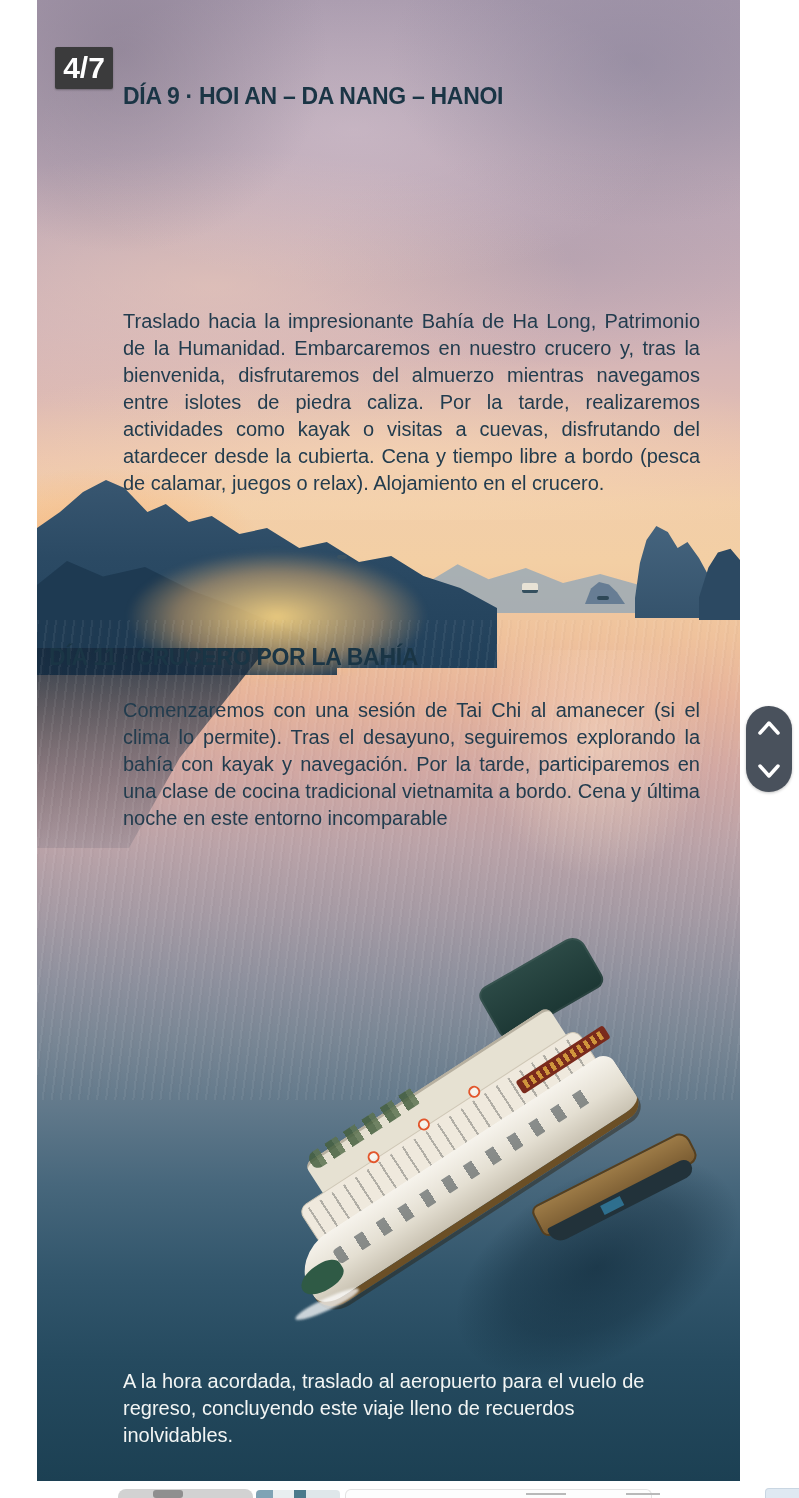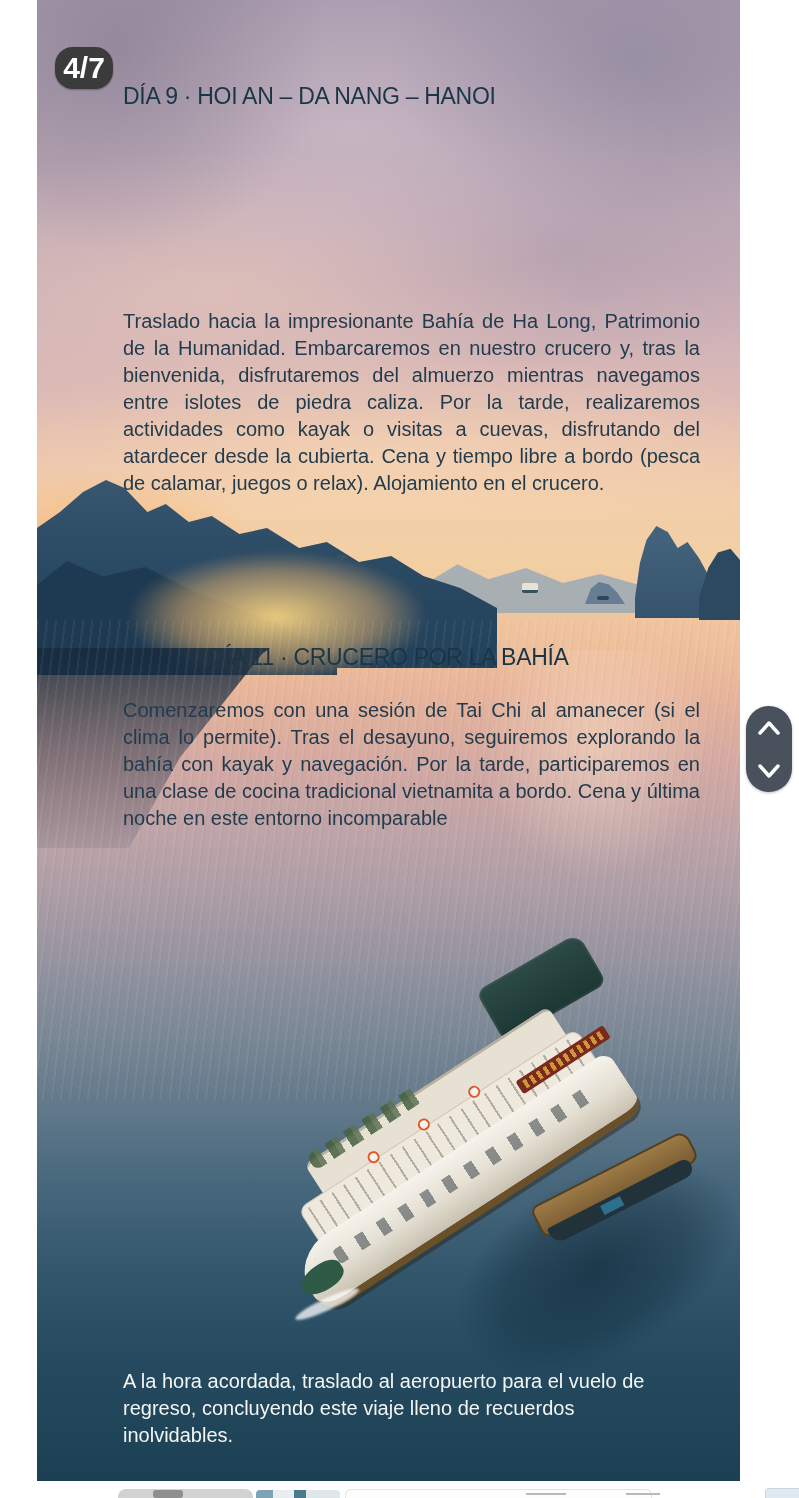--- a/index.html
+++ b/index.html
@@ -80,33 +80,33 @@
   .r1{left:120px;top:84px}.r2{left:180px;top:84px}.r3{left:240px;top:84px}
   .bow-green{position:absolute;left:-6px;top:150px;width:46px;height:26px;background:#2f5a45;border-radius:50% 40% 40% 50%;}
   .wake{position:absolute;left:-28px;top:182px;width:70px;height:12px;background:rgba(255,255,255,.75);border-radius:50%;filter:blur(1px);transform:rotate(8deg);}
   .tender{position:absolute;left:300px;top:175px;width:170px;height:52px;transform:rotate(-27deg);}
   .t-deck{position:absolute;left:0;top:0;width:170px;height:30px;background:linear-gradient(#9c7a46,#7a5c32);
     border:2px solid #563f1e;border-radius:8px 12px 10px 8px;}
   .t-hull{position:absolute;left:6px;top:26px;width:158px;height:18px;background:#22323a;border-radius:4px 10px 12px 16px;}
   .t-box{position:absolute;left:64px;top:30px;width:22px;height:10px;background:#2e6f8e;}
   
   .sec-title{position:absolute;left:86px;width:580px;margin:0;z-index:5;
-    font-size:23px;font-weight:normal;letter-spacing:-.3px;color:#1a3545;}
+    font-size:23px;font-weight:bold;letter-spacing:-.3px;color:#1a3545;}
   .sec-body{position:absolute;left:86px;width:577px;margin:0;z-index:5;
     font-size:20px;line-height:27px;color:#223c4e;text-align:justify;}
   .s9t{top:83px}.s9b{top:112px}
   .s10t{top:273px}.s10b{top:308px}
-  .s11t{top:644px;left:0;width:703px;text-align:center}
+  .s11t{top:644px;left:12px;width:703px;}
   .s11b{top:697px}
   .s12t{top:876px}.s12b{top:905px}
   .s13t{top:1339px;color:#f2f5f4}
   .s13b{top:1368px;width:548px;text-align:left;color:#f2f5f4}
   
   .badge{position:absolute;left:55px;top:47px;width:58px;height:42px;z-index:9;
-    background:#3b3b3c;border-radius:18px;color:#ffffff;font-size:30px;font-weight:bold;
+    background:#3b3b3c;border-radius:2px;color:#ffffff;font-size:30px;font-weight:bold;
     line-height:42px;text-align:center;box-shadow:0 1px 2px rgba(0,0,0,.3);}
   .scroll-pill{position:absolute;left:746px;top:706px;width:46px;height:86px;z-index:9;
     background:#49515c;border-radius:24px;display:flex;flex-direction:column;
     align-items:center;justify-content:space-around;box-shadow:0 1px 3px rgba(0,0,0,.25);}
   .scroll-btn{background:none;border:none;padding:0;margin:0;width:28px;height:22px;cursor:pointer;
     display:flex;align-items:center;justify-content:center;}
   
   .thumbstrip{position:absolute;left:0;top:1487px;width:799px;height:11px;z-index:9;}
   .th-a{position:absolute;left:118px;top:2px;width:135px;height:9px;background:#d2d2d2;border-radius:8px 8px 0 0;}
   .th-a span{position:absolute;left:35px;top:1px;width:30px;height:8px;background:#8f8f8f;border-radius:3px;display:block;}

